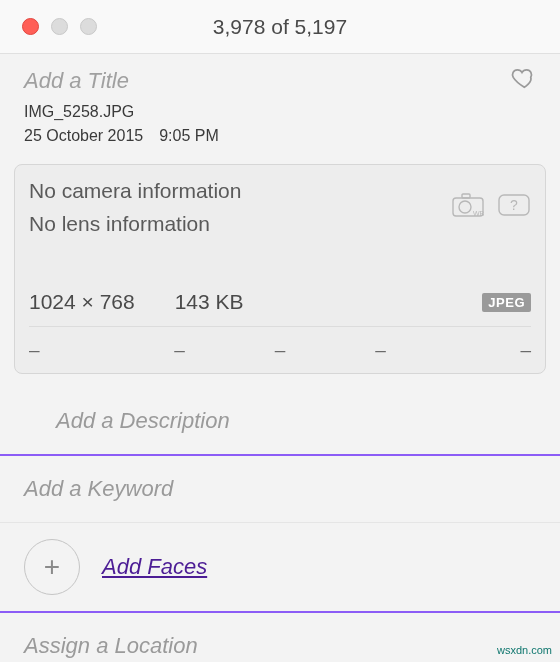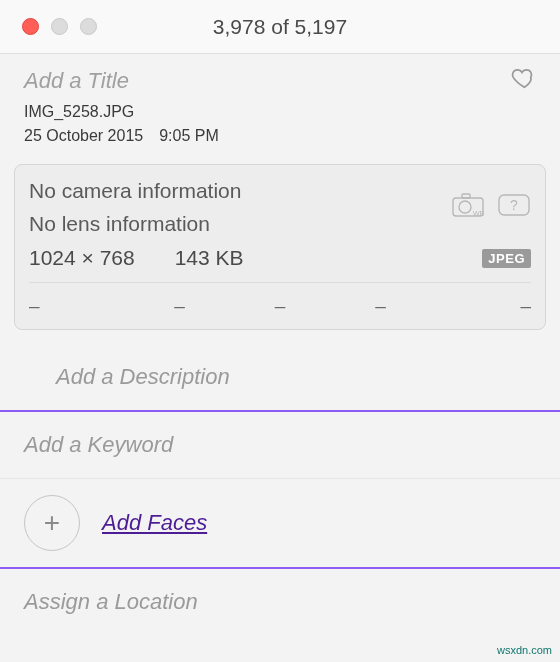--- a/index.html
+++ b/index.html
@@ -73,20 +73,21 @@
     .meta-left { line-height: 1.55; }
     .meta-icons { display: flex; gap: 10px; align-items: center; }
     .meta-icons svg { stroke: #b8b8b8; fill: none; stroke-width: 1.4; }
     .dim-row {
       display: flex;
       gap: 40px;
       align-items: center;
       padding-top: 6px;
       font-size: 21px;
       color: #4a4a4a;
+      margin-top: 44px;
     }
     .badge {
       margin-left: auto;
       background: #9a9a9a;
       color: #fff;
       font-size: 13px;
       font-weight: bold;
       padding: 2px 6px;
       border-radius: 2px;
       letter-spacing: 0.5px;

